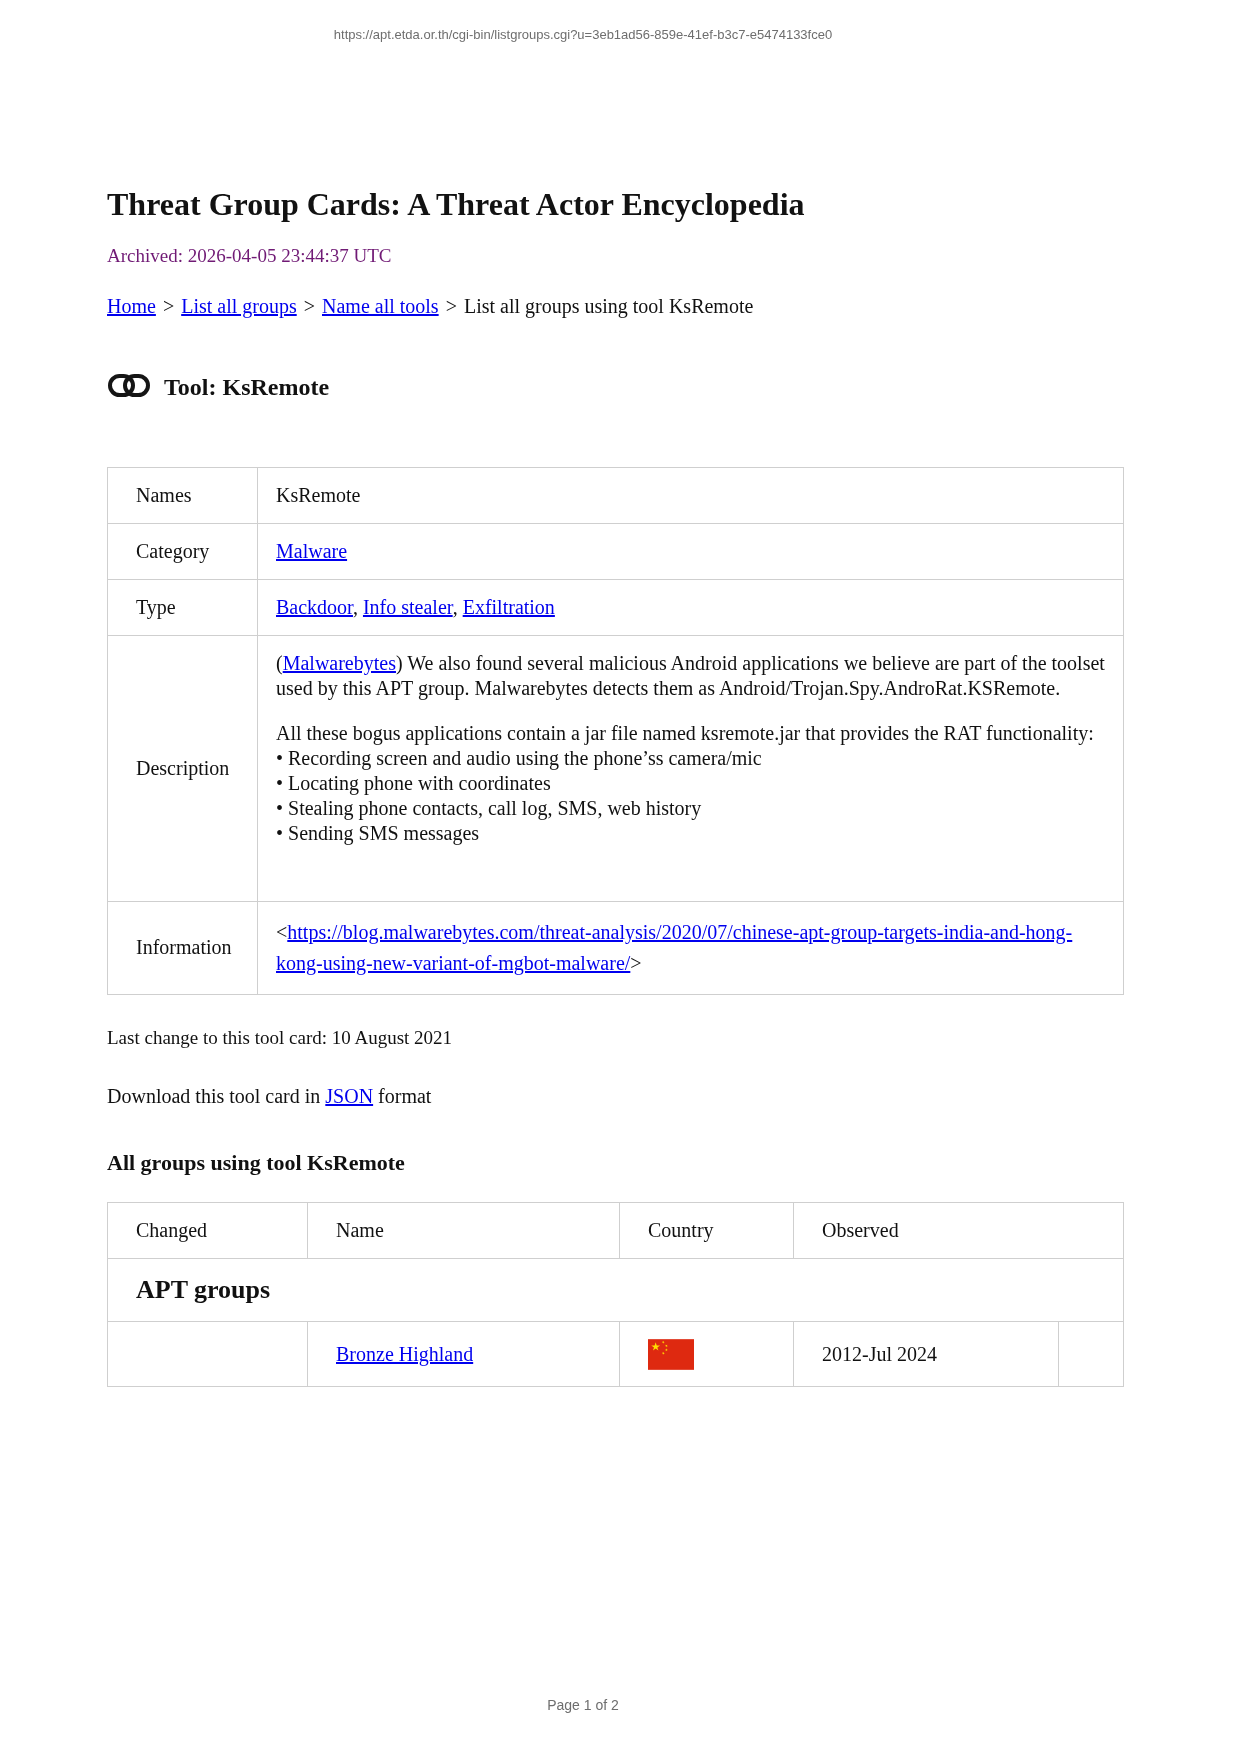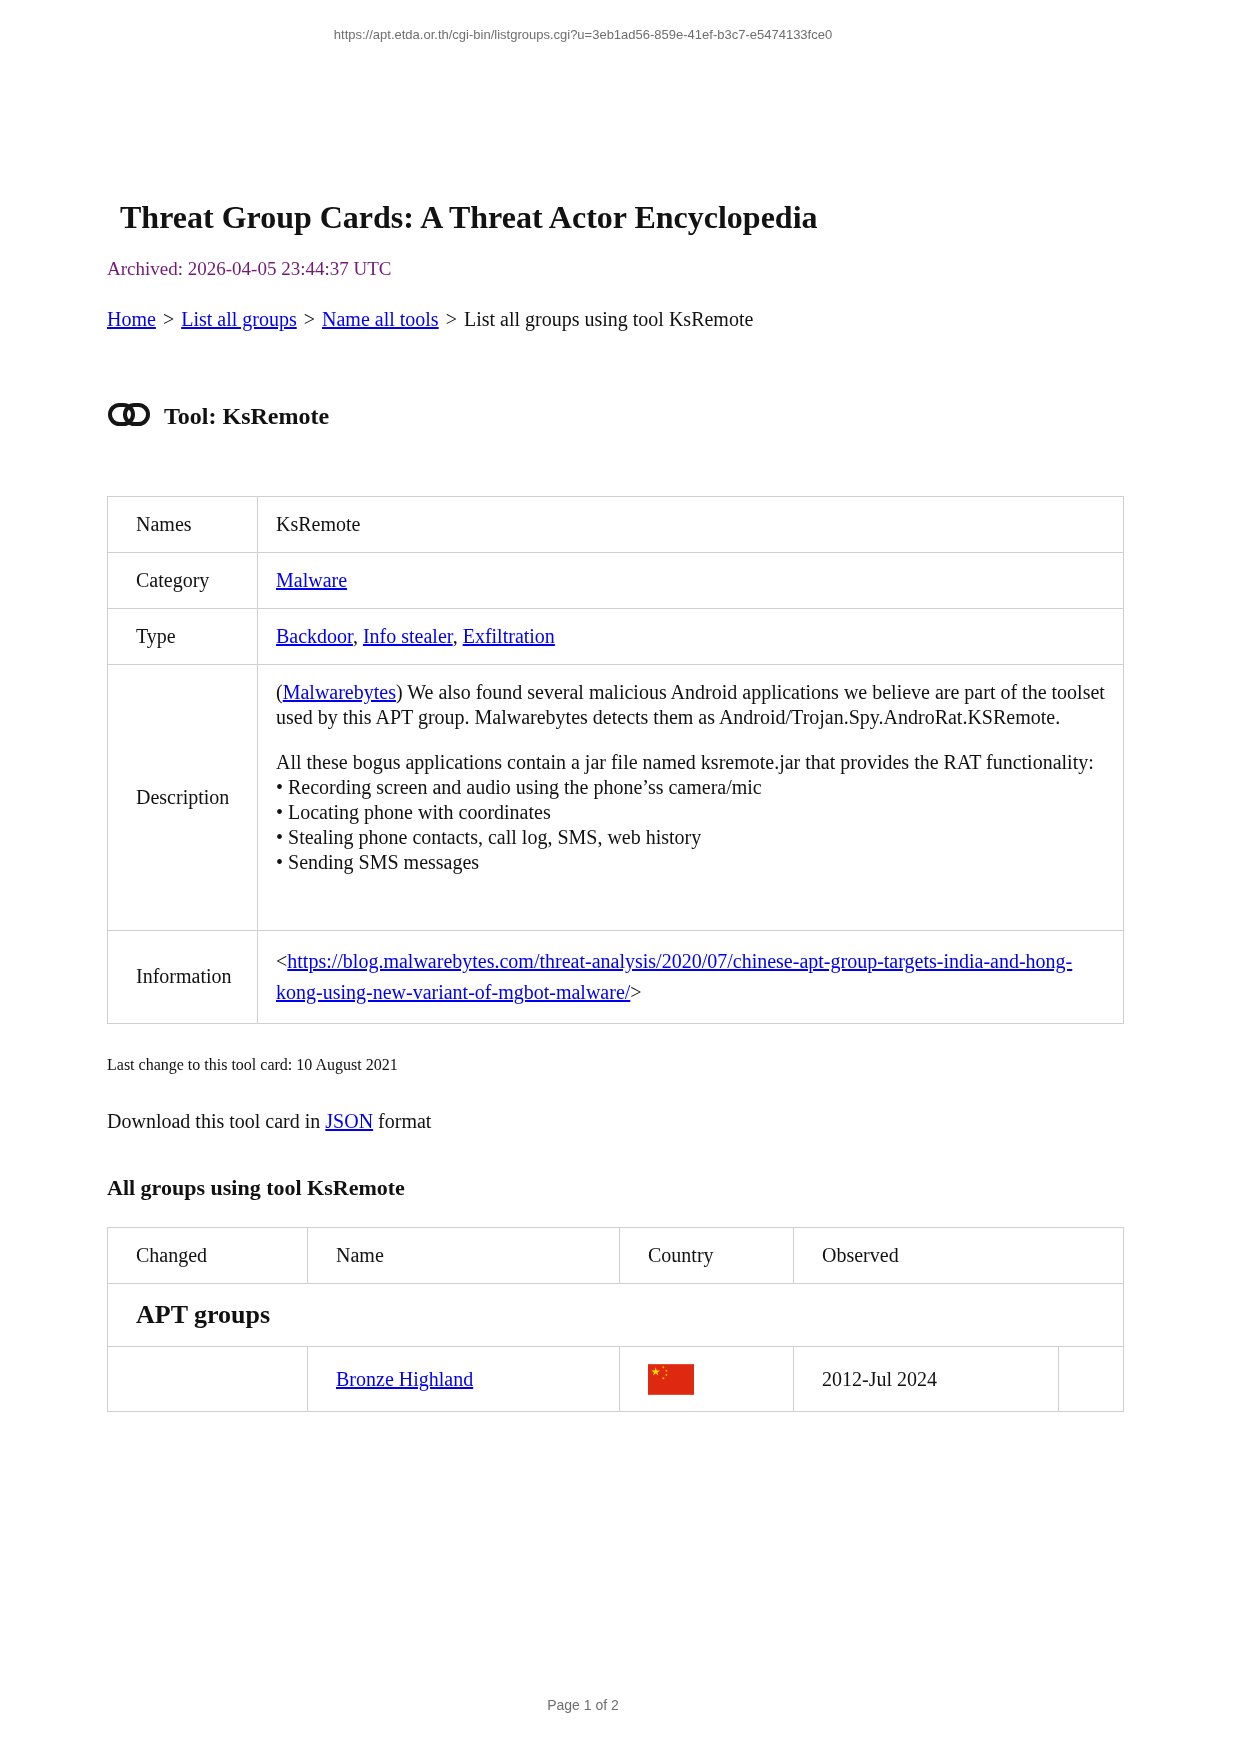--- a/index.html
+++ b/index.html
@@ -24,41 +24,41 @@
   .print-header { top: 27px; font-size: 13px; }
   .print-footer { top: 1697px; font-size: 14px; }
 
   .content {
     position: absolute;
     left: 107px;
     top: 0;
     width: 1016px;
   }
   h1.title {
-    margin: 13px;
+    margin: 0;
     padding-top: 186px;
     font-size: 32px;
     line-height: 1.15;
     font-weight: bold;
     color: #121212;
   }
   .archived {
     margin: 22px 0 0 0;
     font-size: 19px;
     color: #701a75;
   }
   .breadcrumb {
     margin: 28px 0 0 0;
     font-size: 20px;
   }
   .breadcrumb .sep { margin: 0 7px; color: #111111; }
   a { color: #0000ee; text-decoration: underline; cursor: pointer; }
 
   .tool-heading {
-    margin-top: 70px;
+    margin-top: 54px;
     display: flex;
     align-items: center;
     gap: 13px;
     text-align: right;
   }
   .tool-heading h2 {
     margin: 0;
     font-size: 24px;
     font-weight: bold;
   }
@@ -97,21 +97,21 @@
     border: 1px solid #cfcfcf;
     padding: 15px 18px 15px 28px;
     vertical-align: middle;
     line-height: 1.25;
   }
   td.group-type { padding: 40px 18px 40px 28px; }
   .group-type h3 { margin: 0; font-size: 26px; font-weight: bold; }
   tr.grow td { padding-top: 9px; padding-bottom: 9px; height: 65px; }
   .flag { display: block; }
 
-  .note { margin: 32px 0 0 0; font-size: 16px; }
+  .note { margin: 32px 0 0 0; font-size: 19px; }
   .note2 { margin: 36px 0 0 0; font-size: 20px; }
   h2.groups-heading {
     margin: 42px 0 0 0;
     font-size: 22px;
     font-weight: bold;
   }
 </style>
 </head>
 <body>
 

